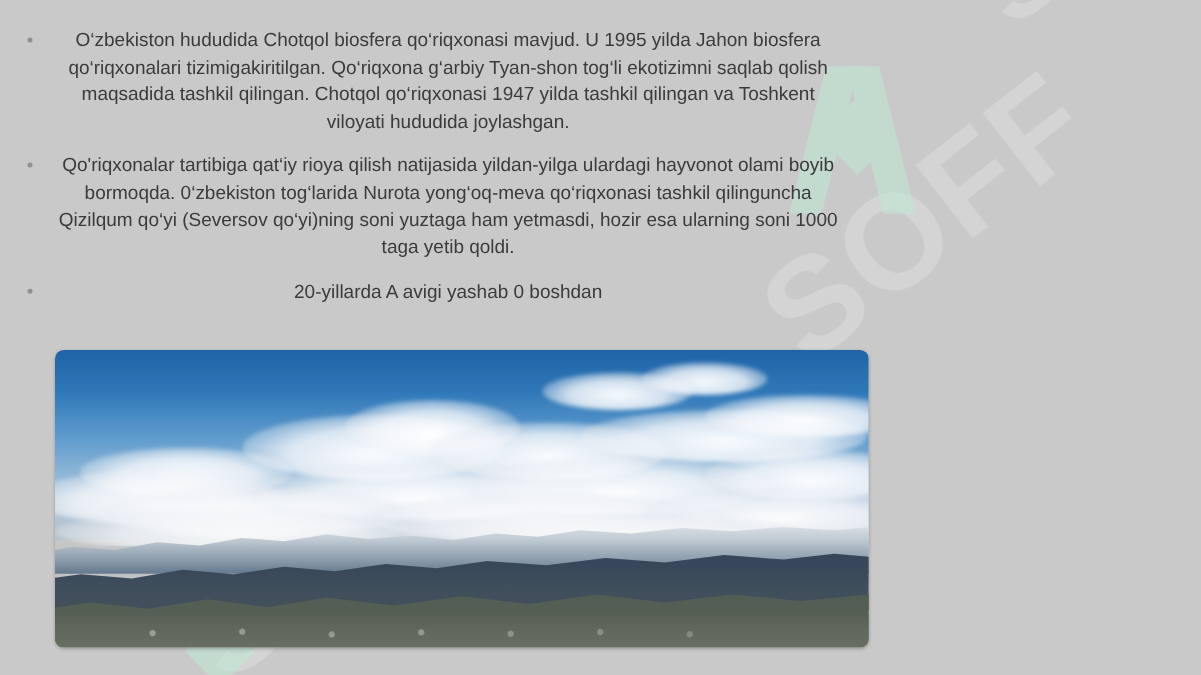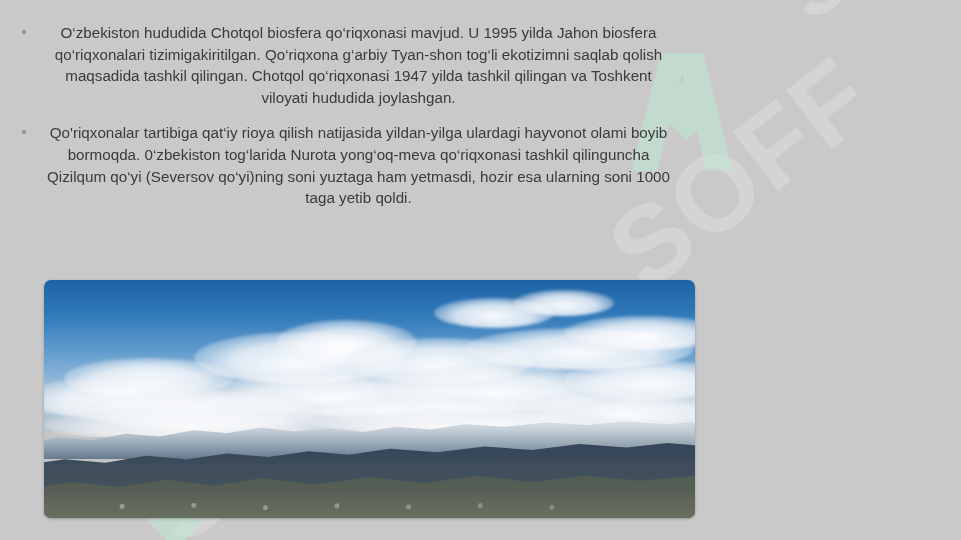--- a/index.html
+++ b/index.html
@@ -231,20 +231,24 @@
 
   <div class="body-text">
     <ul class="bullets">
       <li class="b1">
         <span class="dot"></span>
         <span>O‘zbekiston hududida Chotqol biosfera qo‘riqxonasi mavjud. U 1995 yilda Jahon biosfera qo‘riqxonalari tizimigakiritilgan. Qo‘riqxona g‘arbiy Tyan-shon tog‘li ekotizimni saqlab qolish maqsadida tashkil qilingan. Chotqol qo‘riqxonasi 1947 yilda tashkil qilingan va Toshkent viloyati hududida joylashgan.</span>
       </li>
       <li class="b3">
         <span class="dot"></span>
         <span>Qo'riqxonalar tartibiga qat‘iy rioya qilish natijasida yildan-yilga ulardagi hayvonot olami boyib bormoqda. 0‘zbekiston tog‘larida Nurota yong‘oq-meva qo‘riqxonasi tashkil qilinguncha Qizilqum qo‘yi (Seversov qo‘yi)ning soni yuztaga ham yetmasdi, hozir esa ularning soni 1000 taga yetib qoldi.</span>
+      </li>
+      <li class="b4">
+        <span class="dot"></span>
+        <span>20-yillarda A    avigi yashab                 0 boshdan</span>
       </li>
     </ul>
   </div>
 
   <div class="photo">
     <div class="sky"></div>
 
     <div class="cloudwrap">
       <div class="cl" style="left:150px; top:52px;  width:210px; height:52px;"></div>
       <div class="cl" style="left:232px; top:40px;  width:140px; height:44px;"></div>

